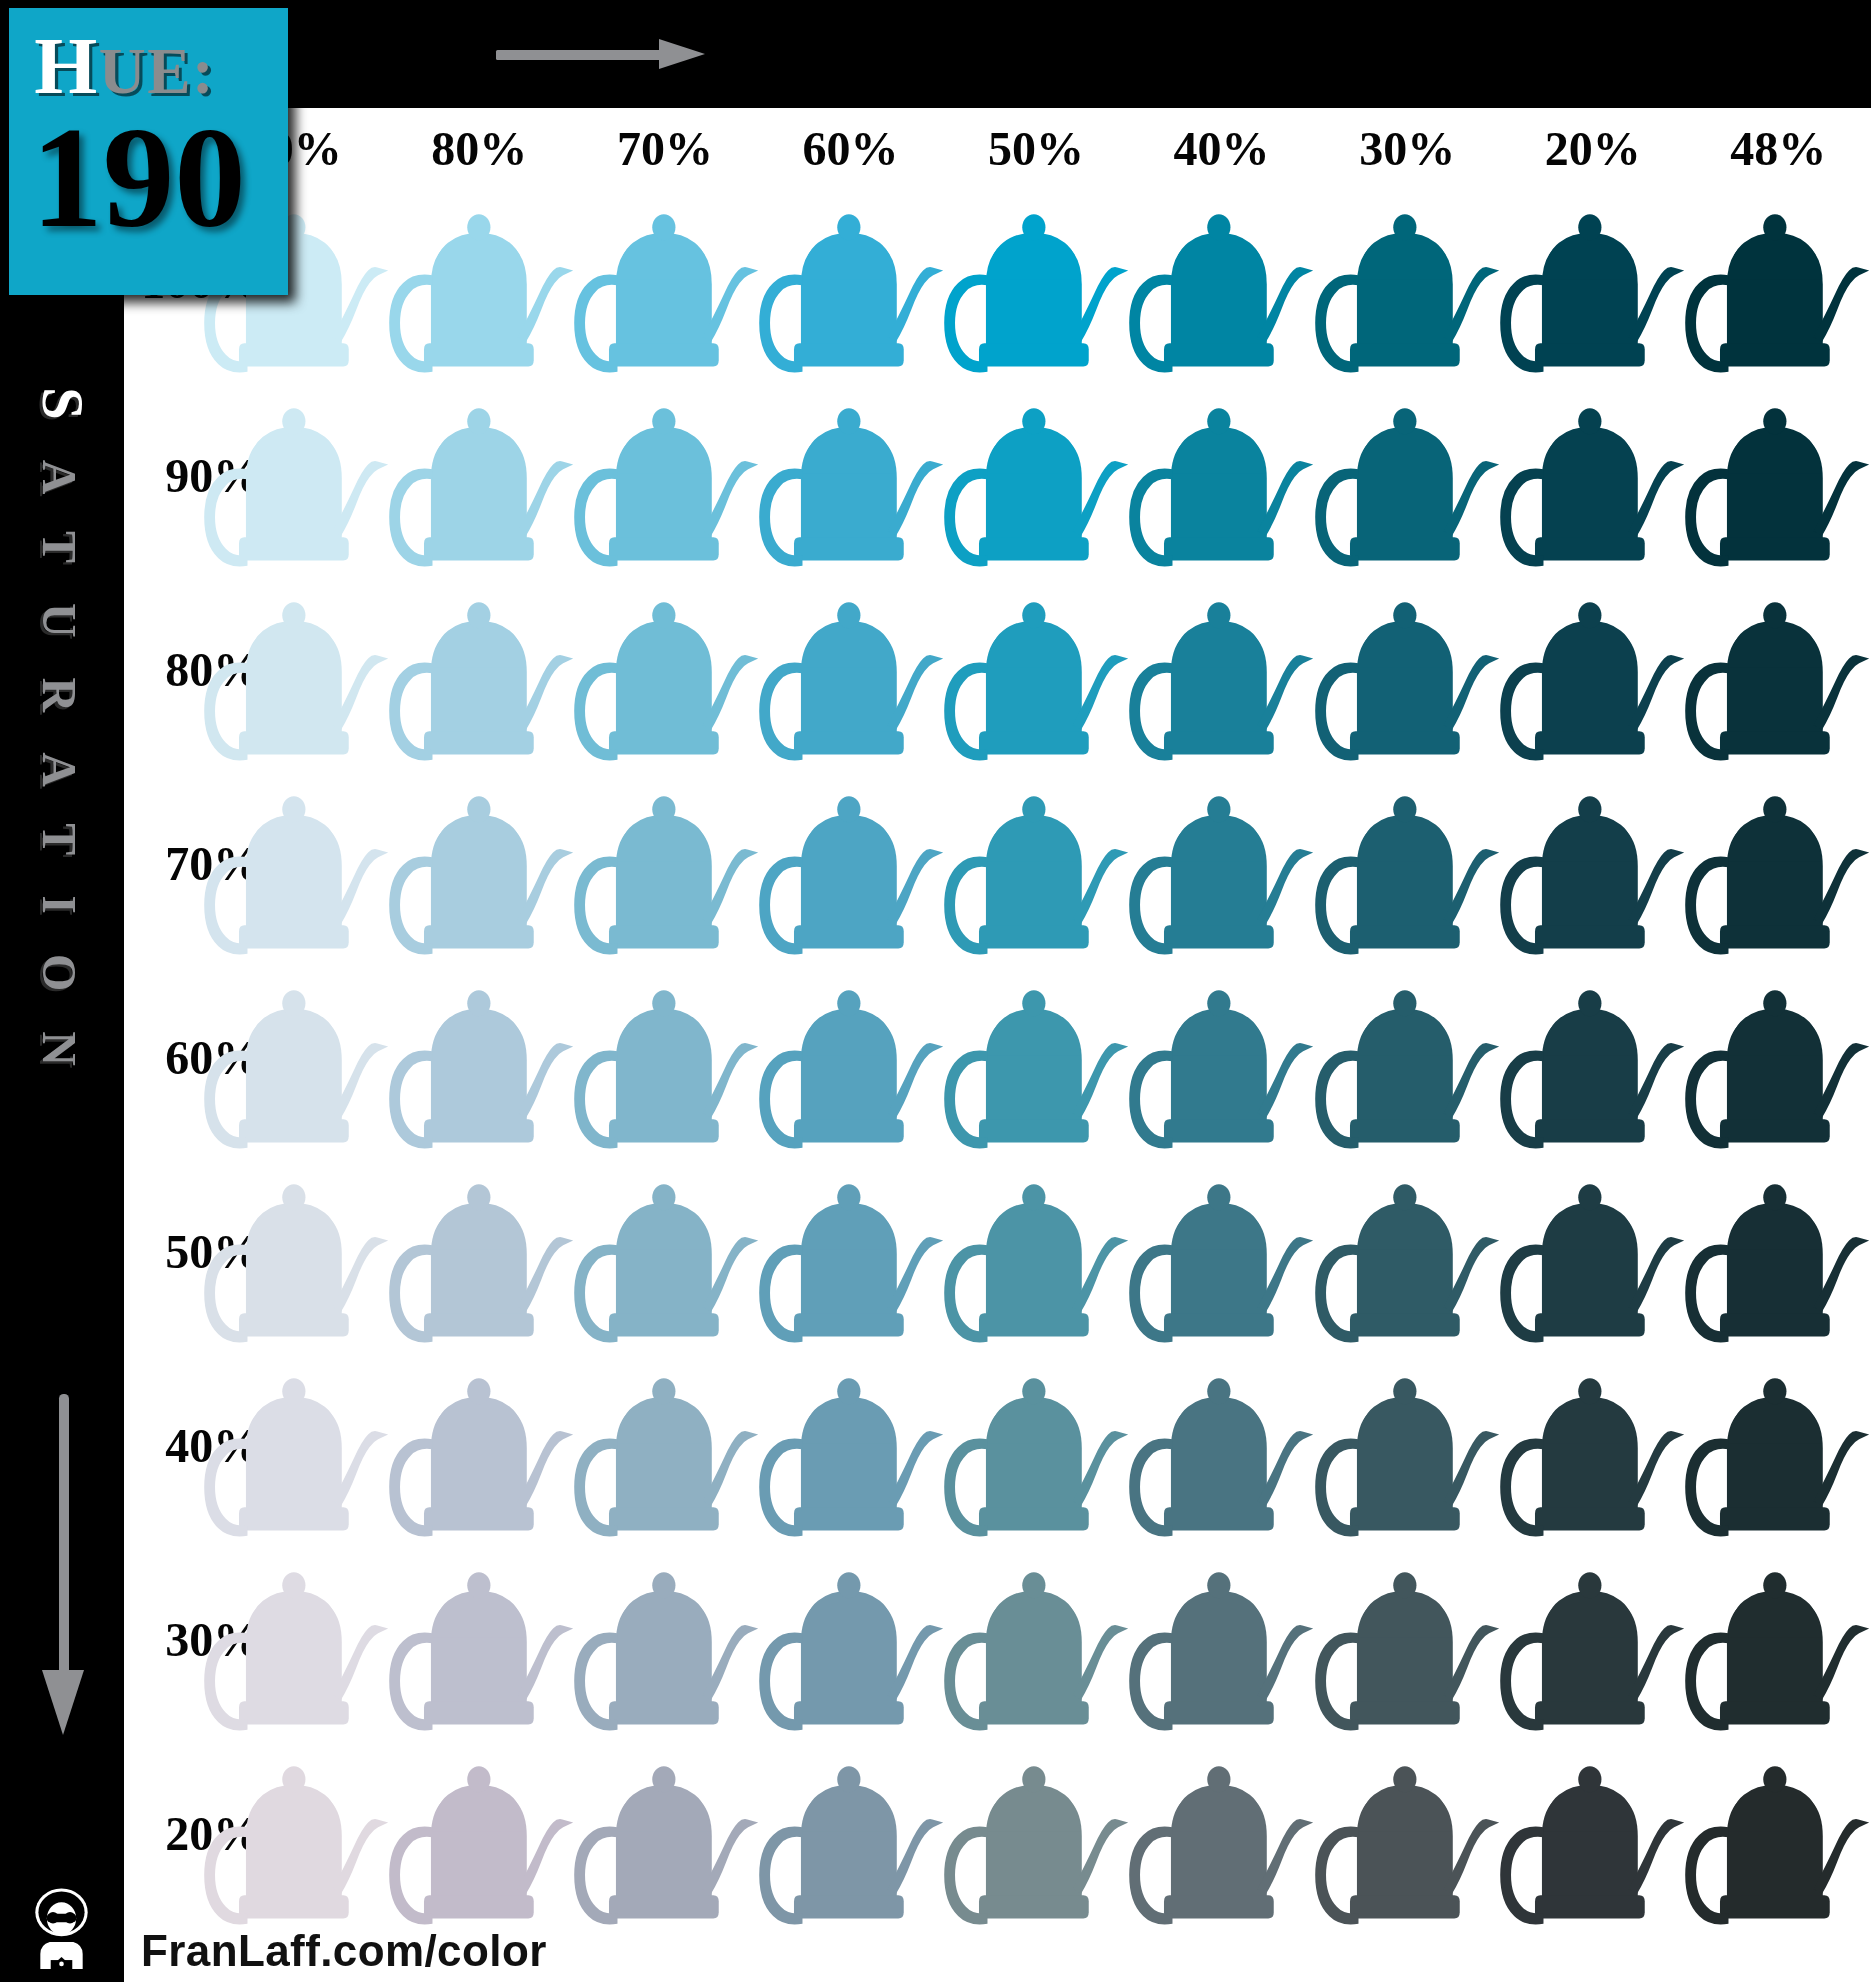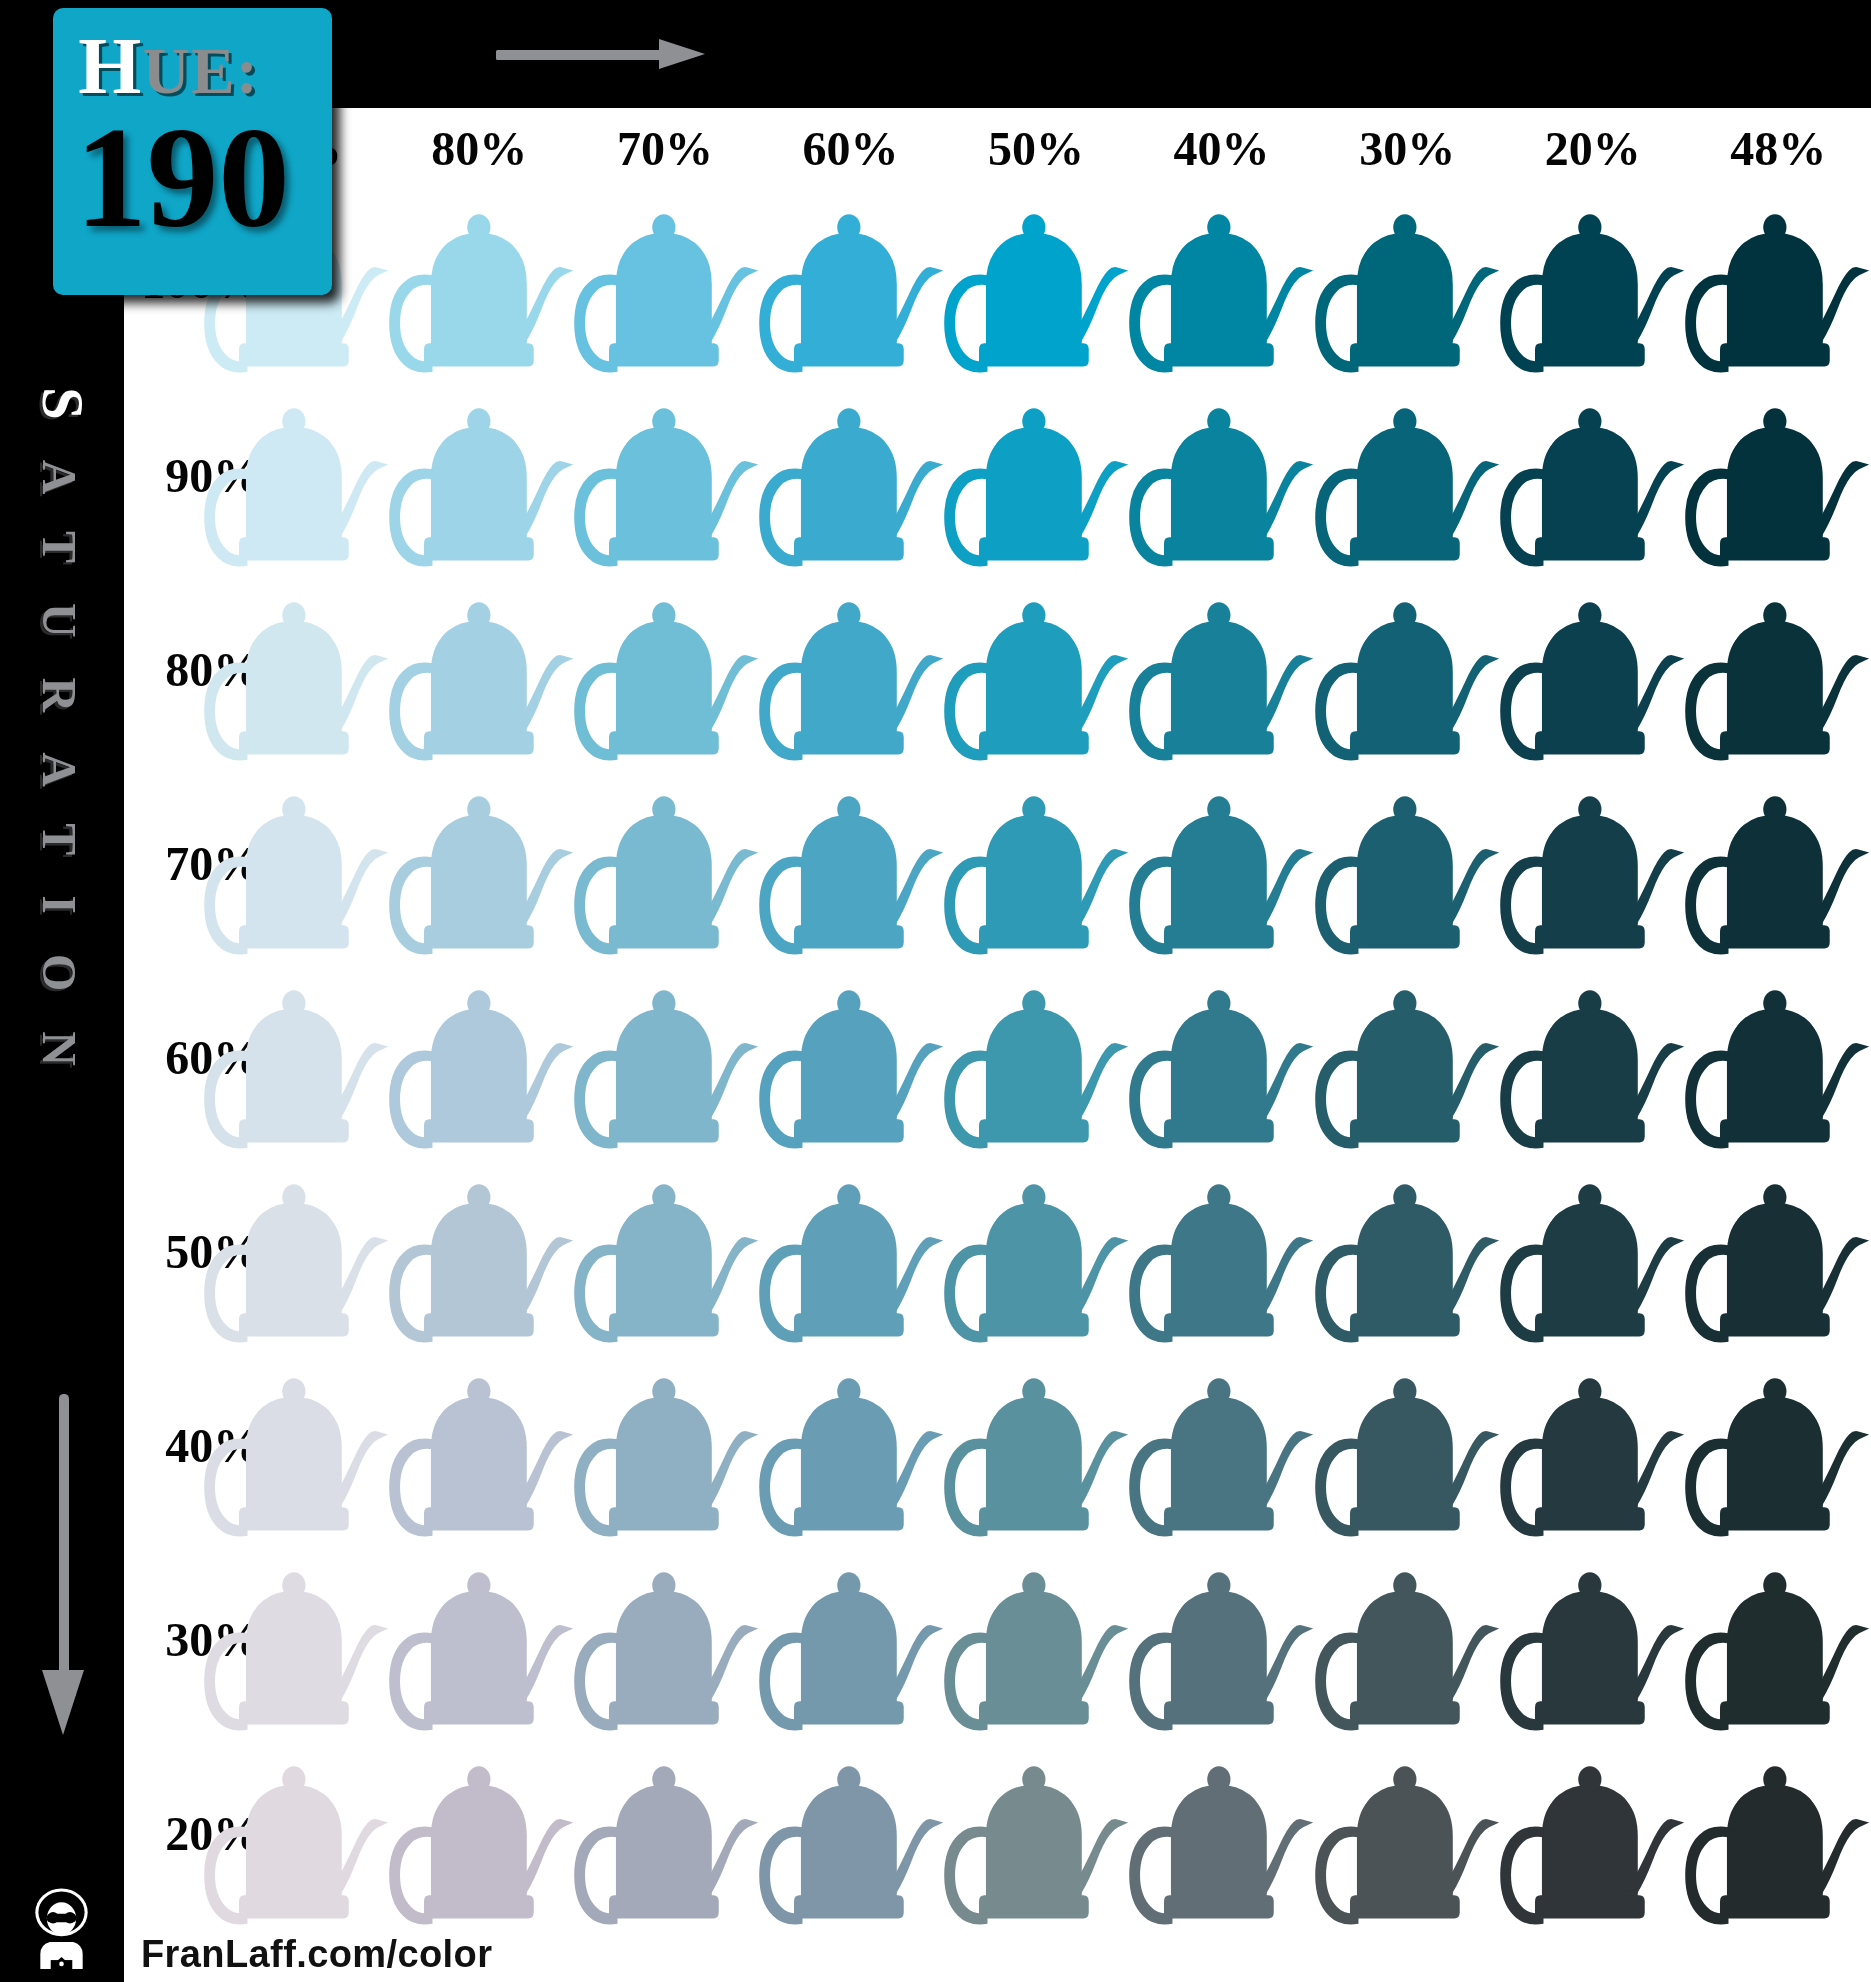--- a/index.html
+++ b/index.html
@@ -32,24 +32,23 @@
   }
   #lum-arrow .head {
     position:absolute; right:0; top:0; width:0; height:0;
     border-top:15.5px solid transparent; border-bottom:15.5px solid transparent;
     border-left:46px solid #8f9093;
   }
 
   
   #hue-badge {
     position:absolute; left:9.3px; top:7.7px; width:279px; height:287px;
-    background:#0fa6c8; border-radius:10px;
+    background:#0fa6c8; border-radius:0;
     box-shadow:7.7px 7.7px 11px rgba(0,0,0,.85);
     z-index:20;
-    margin-left:44px;
   }
   #hue-label {
     position:absolute; left:25px; top:18.6px;
     font-family:"Liberation Serif", serif; font-weight:bold;
     font-size:65px; letter-spacing:1.5px; line-height:1;
     color:#8a8c8e; text-shadow:3.1px 3.1px 0 rgba(0,0,0,.55);
     white-space:nowrap;
   }
   #hue-label .h { color:#ffffff; font-size:81px; }
   #hue-value {
@@ -122,21 +121,21 @@
   }
   .cell {
     position:absolute; top:0; width:195px; height:194px;
   }
   .cell svg { display:block; width:195px; height:194px; overflow:visible; }
 
   
   #footer {
     position:absolute; left:17px; bottom:6.2px;
     font-family:"Liberation Sans", sans-serif; font-weight:bold;
-    font-size:38px; color:#111; letter-spacing:0.4px;
+    font-size:44px; color:#111; letter-spacing:0.4px;
   }
 </style>
 </head>
 <body>
 
 <div id="page">
 
   <div id="topbar">
     <div id="lum-wrap">
       <div id="lum-arrow">

